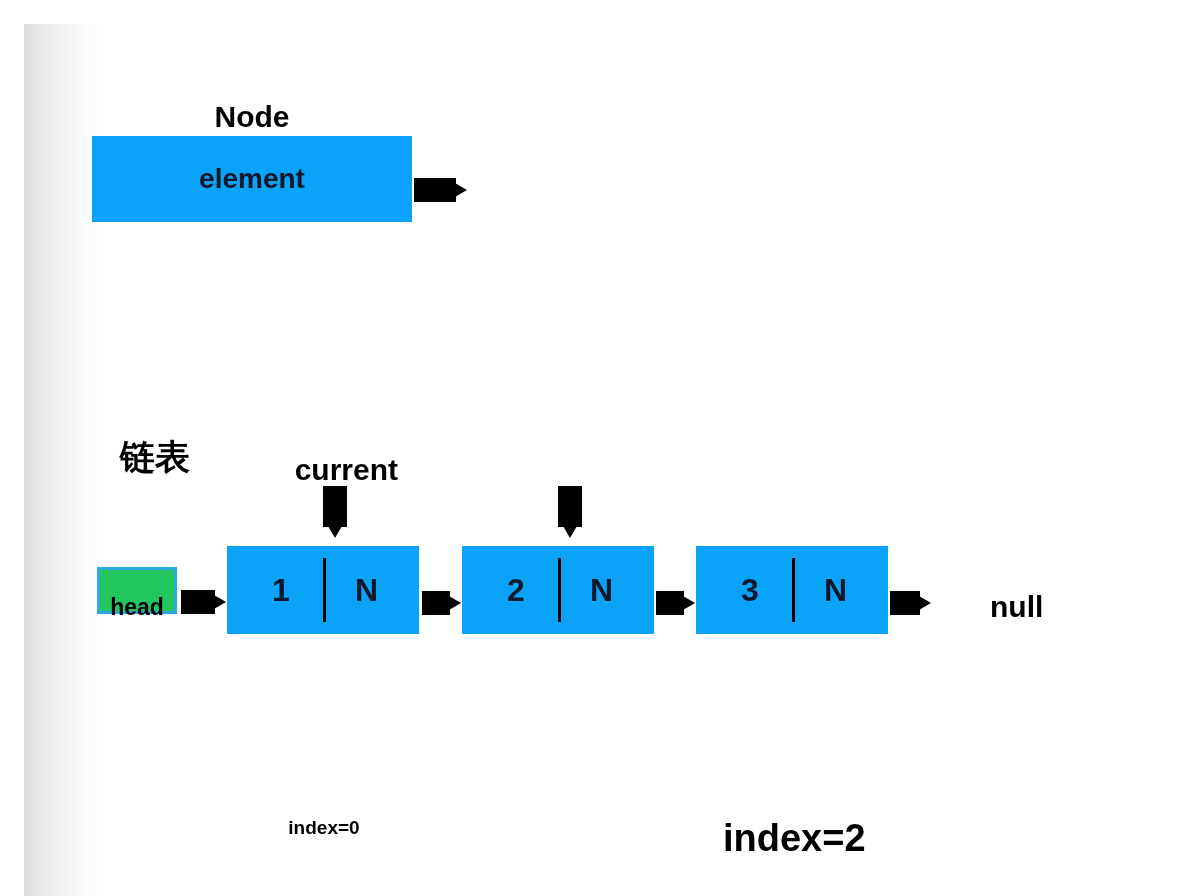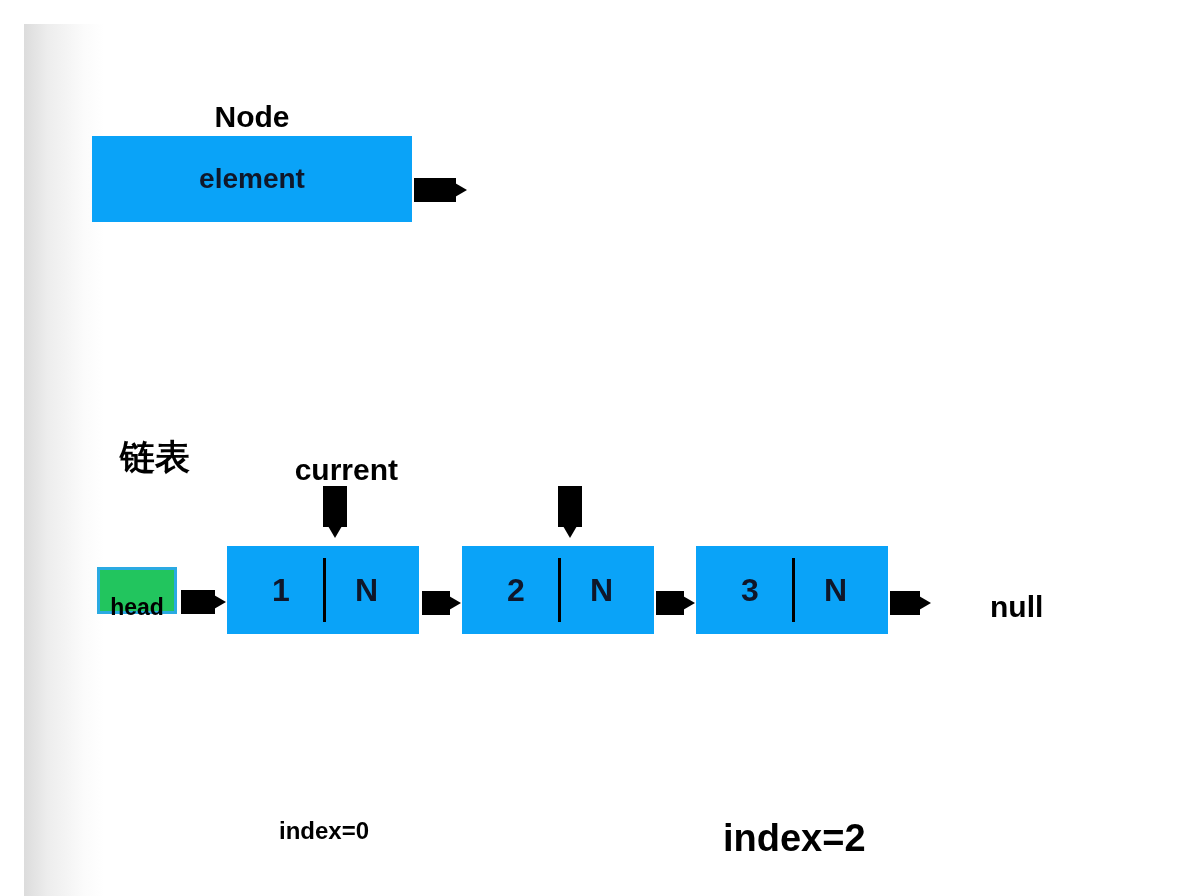--- a/index.html
+++ b/index.html
@@ -149,18 +149,18 @@
 
   <div class="record list-node" style="left:672px;">
     <div class="cell">3</div>
     <div class="cell">N</div>
   </div>
 
   <div class="arrow-h" style="left:866px; top:567px; width:30px;"></div>
 
   <div class="label" style="left:914px; top:554px; font-size:30px;margin-left:40px;">null</div>
 
-  <div class="label" style="left:220px; top:781px; width:160px; text-align:center; font-size:24px;">index=0</div>
+  <div class="label" style="left:220px; top:781px; width:160px; text-align:center; font-size:19px;">index=0</div>
 
 
   <div class="label" style="left:687px; top:781px; width:160px; text-align:center; font-size:38px;">index=2</div>
 
 </div>
 
 </body></html>

